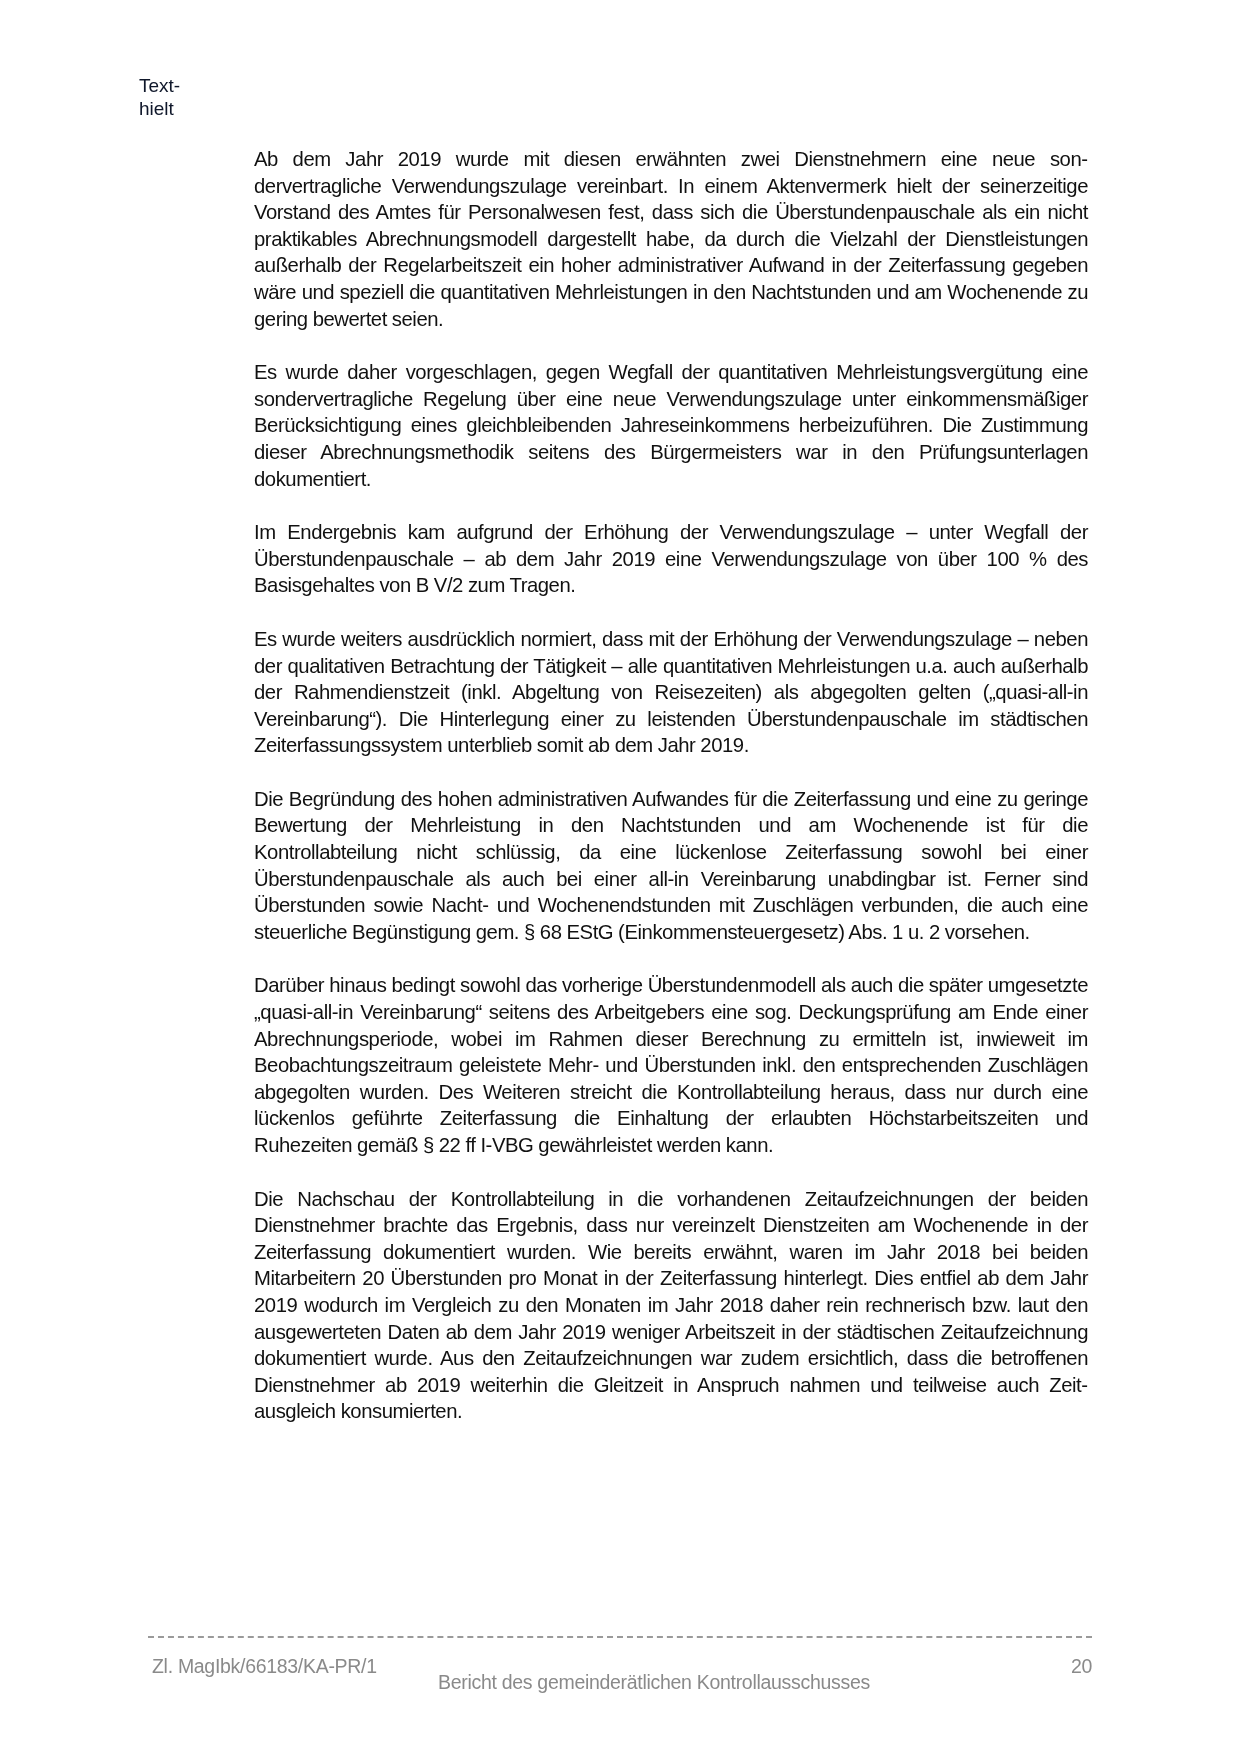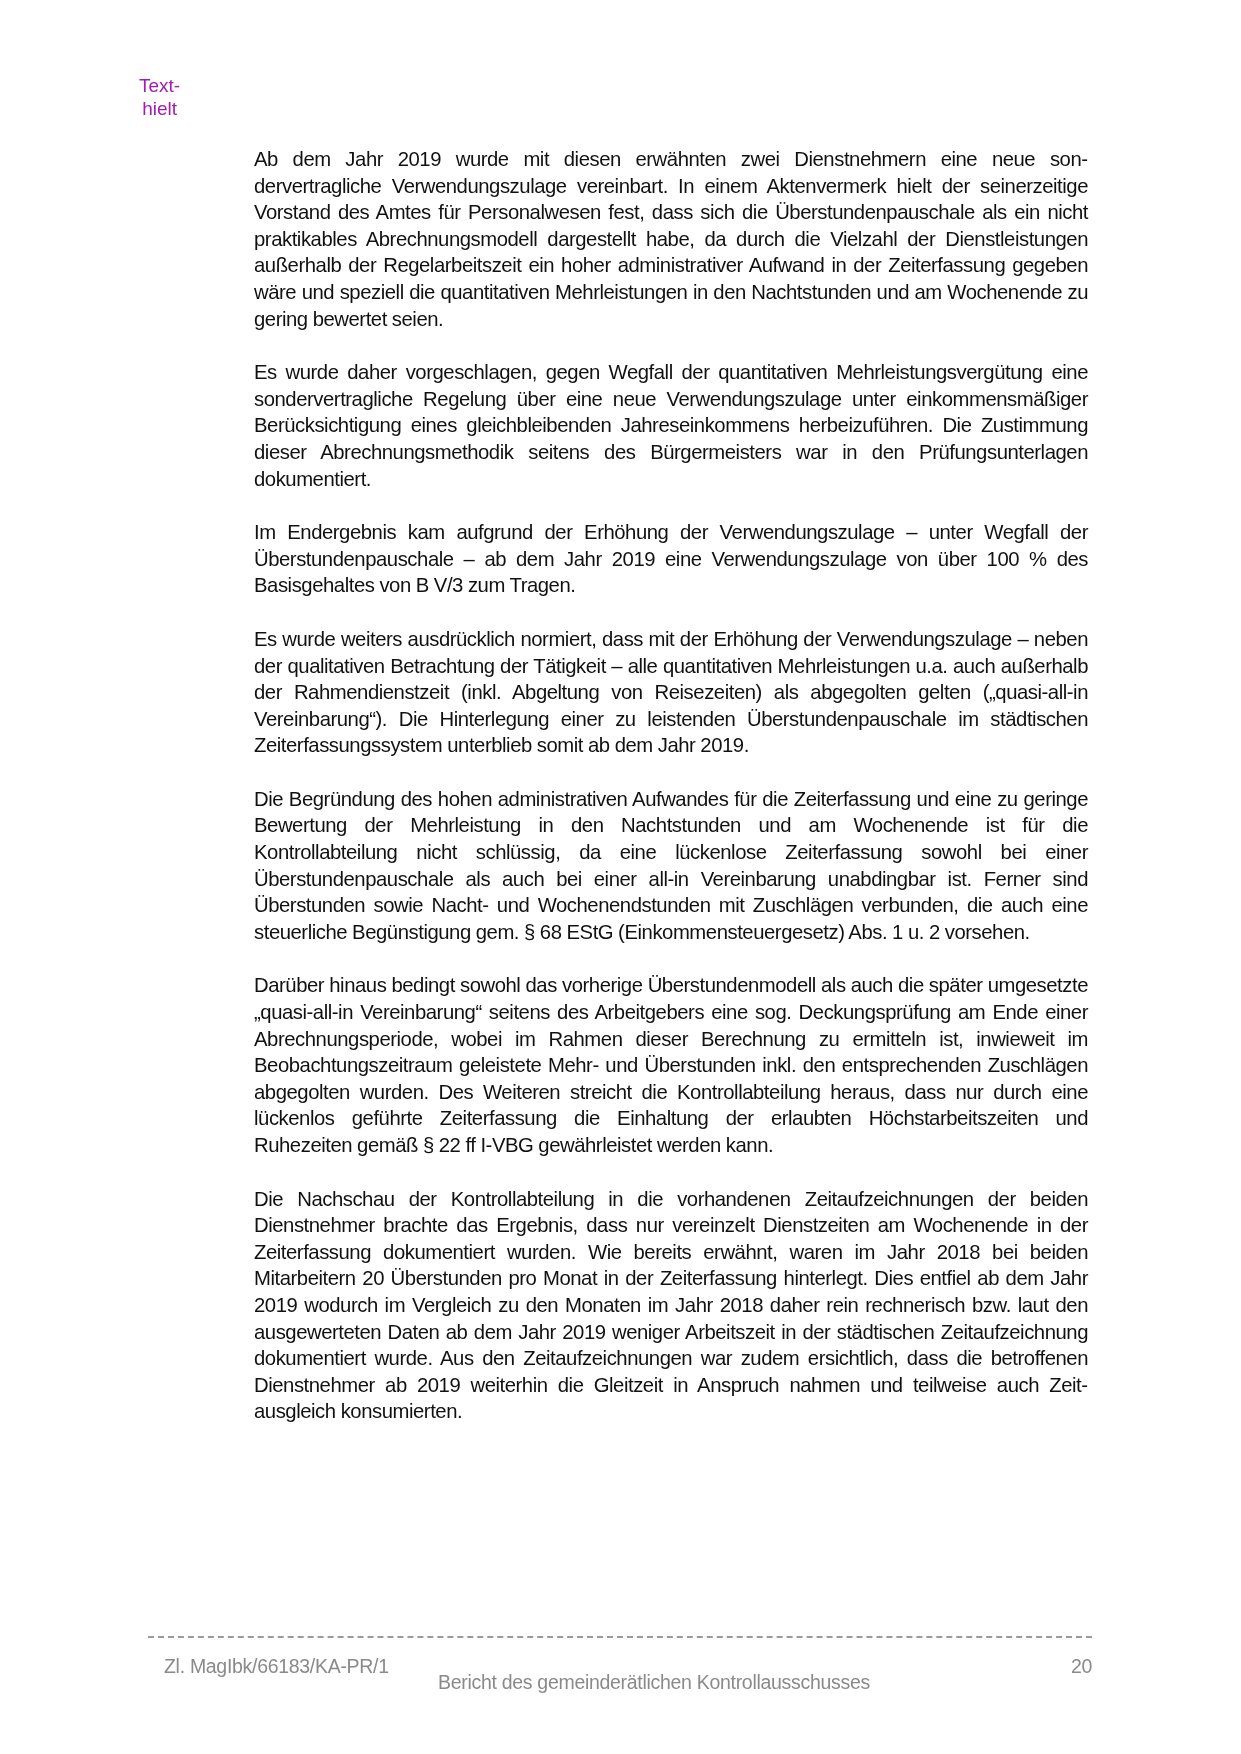--- a/index.html
+++ b/index.html
@@ -14,22 +14,21 @@
       overflow: hidden;
       font-family: "Liberation Sans", "DejaVu Sans", sans-serif;
       color: #111111;
     }
     .margin-label {
       position: absolute;
       left: 139px;
       top: 74px;
       font-size: 19px;
       line-height: 23px;
-      color: #a21caf;
-      text-align: center;
+      color: #0f172a;
     }
     .main {
       position: absolute;
       left: 251px;
       top: 146px;
       width: 837px;
     }
     .para {
       font-size: 20.3px;
       line-height: 26.6px;
@@ -50,36 +49,36 @@
     .footer {
       position: absolute;
       left: 148px;
       top: 1654px;
       width: 944px;
       font-size: 19.5px;
       line-height: 24px;
       color: #8a8a8a;
       letter-spacing: -0.3px;
     }
-    .footer .ref { position: absolute; left: 16px; top: 0; }
+    .footer .ref { position: absolute; left: 4px; top: 0; }
     .footer .title { position: absolute; left: 290px; top: 16px; }
     .footer .page { position: absolute; right: 0; top: 0; }
   </style>
 </head>
 <body>
 
 <div class="margin-label">
   <div>Text-</div>
   <div>hielt</div>
 </div>
 
 <div class="main">
   <p class="para">Ab dem Jahr 2019 wurde mit diesen erwähnten zwei Dienstnehmern eine neue son­dervertragliche Verwendungszulage vereinbart. In einem Aktenvermerk hielt der sei­nerzeitige Vorstand des Amtes für Personalwesen fest, dass sich die Überstunden­pauschale als ein nicht praktikables Abrechnungsmodell dargestellt habe, da durch die Vielzahl der Dienstleistungen außerhalb der Regelarbeitszeit ein hoher admi­nistrativer Aufwand in der Zeiterfassung gegeben wäre und speziell die quantitativen Mehrleistungen in den Nachtstunden und am Wochenende zu gering bewertet seien.</p>
   <p class="para">Es wurde daher vorgeschlagen, gegen Wegfall der quantitativen Mehrleistungsver­gütung eine sondervertragliche Regelung über eine neue Verwendungszulage unter einkommensmäßiger Berücksichtigung eines gleichbleibenden Jahreseinkommens herbeizuführen. Die Zustimmung dieser Abrechnungsmethodik seitens des Bürger­meisters war in den Prüfungsunterlagen dokumentiert.</p>
-  <p class="para">Im Endergebnis kam aufgrund der Erhöhung der Verwendungszulage – unter Weg­fall der Überstundenpauschale – ab dem Jahr 2019 eine Verwendungszulage von über 100 % des Basisgehaltes von B V/3 zum Tragen.</p>
+  <p class="para">Im Endergebnis kam aufgrund der Erhöhung der Verwendungszulage – unter Weg­fall der Überstundenpauschale – ab dem Jahr 2019 eine Verwendungszulage von über 100 % des Basisgehaltes von B V/2 zum Tragen.</p>
   <p class="para">Es wurde weiters ausdrücklich normiert, dass mit der Erhöhung der Verwendungs­zulage – neben der qualitativen Betrachtung der Tätigkeit – alle quantitativen Mehr­leistungen u.a. auch außerhalb der Rahmendienstzeit (inkl. Abgeltung von Reise­zeiten) als abgegolten gelten („quasi-all-in Vereinbarung“). Die Hinterlegung einer zu leistenden Überstundenpauschale im städtischen Zeiterfassungssystem unter­blieb somit ab dem Jahr 2019.</p>
   <p class="para">Die Begründung des hohen administrativen Aufwandes für die Zeiterfassung und eine zu geringe Bewertung der Mehrleistung in den Nachtstunden und am Wochen­ende ist für die Kontrollabteilung nicht schlüssig, da eine lückenlose Zeiterfassung sowohl bei einer Überstundenpauschale als auch bei einer all-in Vereinbarung un­abdingbar ist. Ferner sind Überstunden sowie Nacht- und Wochenendstunden mit Zuschlägen verbunden, die auch eine steuerliche Begünstigung gem. § 68 EStG (Einkommensteuergesetz) Abs. 1 u. 2 vorsehen.</p>
   <p class="para">Darüber hinaus bedingt sowohl das vorherige Überstundenmodell als auch die spä­ter umgesetzte „quasi-all-in Vereinbarung“ seitens des Arbeitgebers eine sog. De­ckungsprüfung am Ende einer Abrechnungsperiode, wobei im Rahmen dieser Be­rechnung zu ermitteln ist, inwieweit im Beobachtungszeitraum geleistete Mehr- und Überstunden inkl. den entsprechenden Zuschlägen abgegolten wurden. Des Weite­ren streicht die Kontrollabteilung heraus, dass nur durch eine lückenlos geführte Zeiterfassung die Einhaltung der erlaubten Höchstarbeitszeiten und Ruhezeiten ge­mäß § 22 ff I-VBG gewährleistet werden kann.</p>
   <p class="para">Die Nachschau der Kontrollabteilung in die vorhandenen Zeitaufzeichnungen der beiden Dienstnehmer brachte das Ergebnis, dass nur vereinzelt Dienstzeiten am Wochenende in der Zeiterfassung dokumentiert wurden. Wie bereits erwähnt, waren im Jahr 2018 bei beiden Mitarbeitern 20 Überstunden pro Monat in der Zeiterfassung hinterlegt. Dies entfiel ab dem Jahr 2019 wodurch im Vergleich zu den Monaten im Jahr 2018 daher rein rechnerisch bzw. laut den ausgewerteten Daten ab dem Jahr 2019 weniger Arbeitszeit in der städtischen Zeitaufzeichnung dokumentiert wurde. Aus den Zeitaufzeichnungen war zudem ersichtlich, dass die betroffenen Dienst­nehmer ab 2019 weiterhin die Gleitzeit in Anspruch nahmen und teilweise auch Zeit­ausgleich konsumierten.</p>
 </div>
 
 <div class="footer-rule"></div>
 
 <div class="footer">
   <span class="ref">Zl. MagIbk/66183/KA-PR/1</span>

